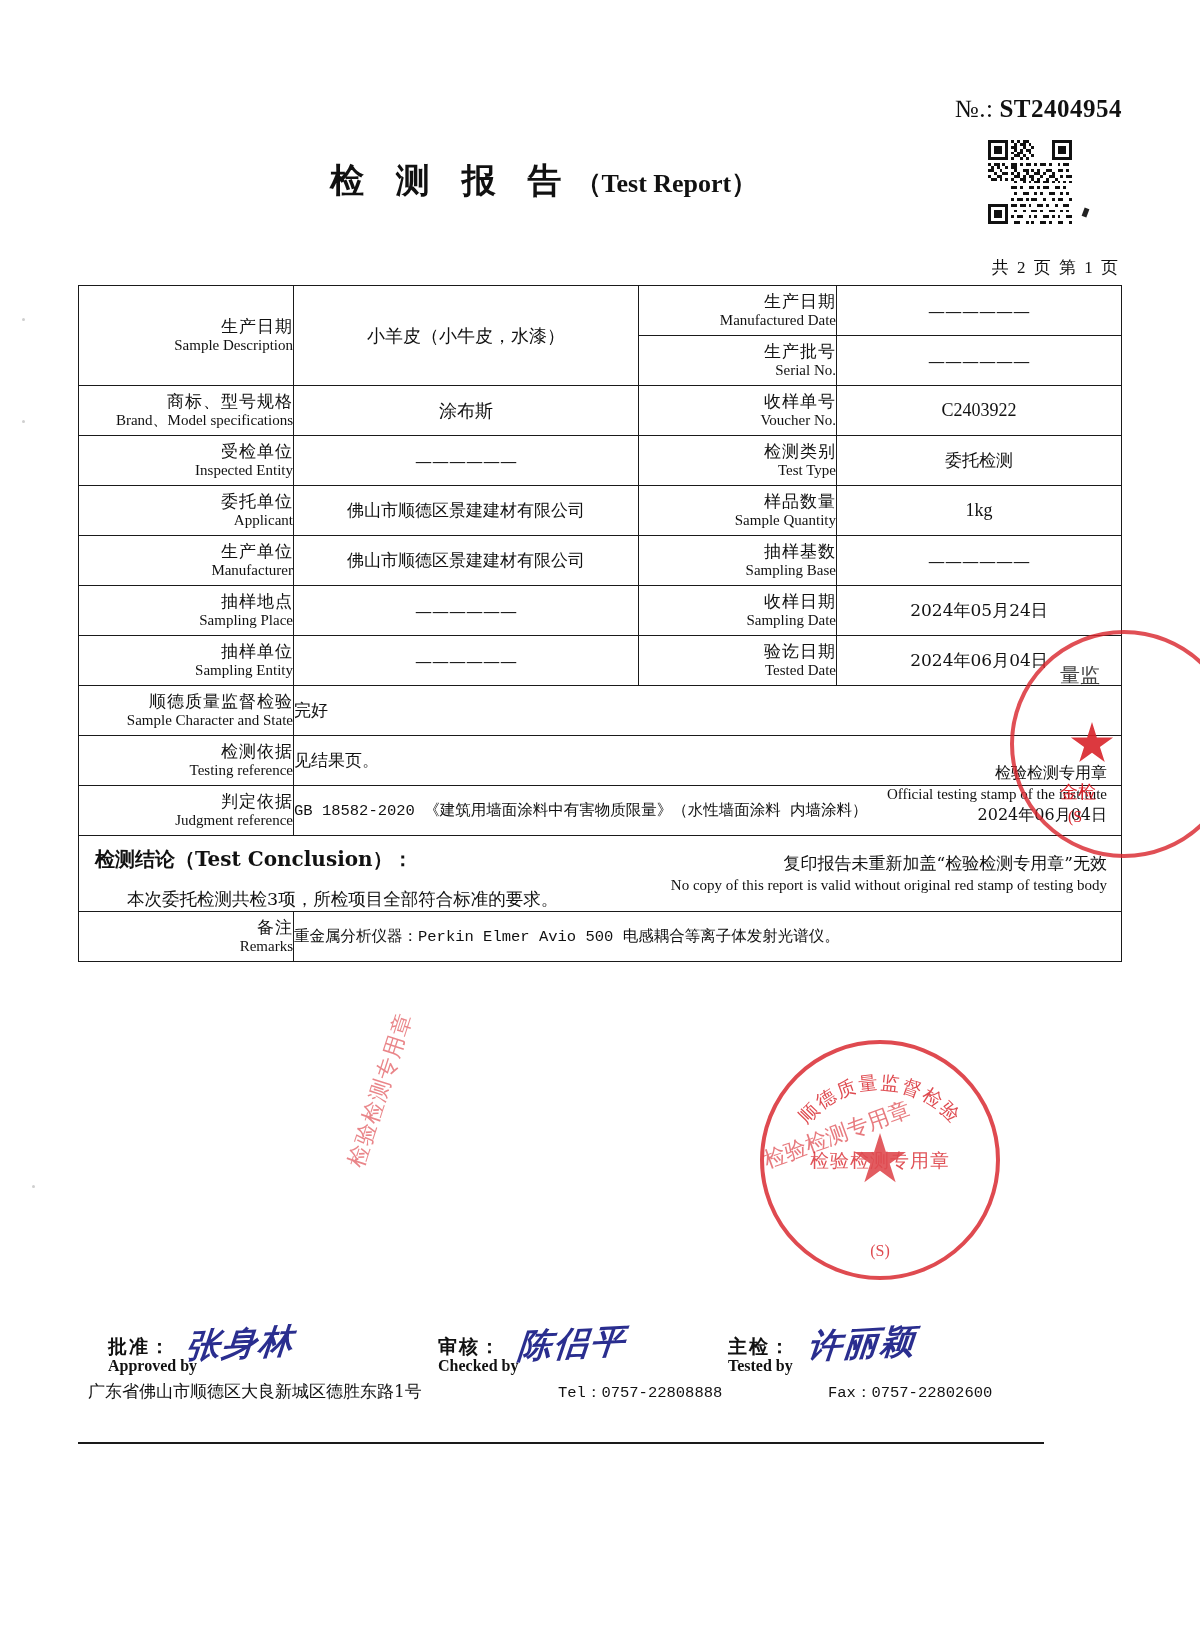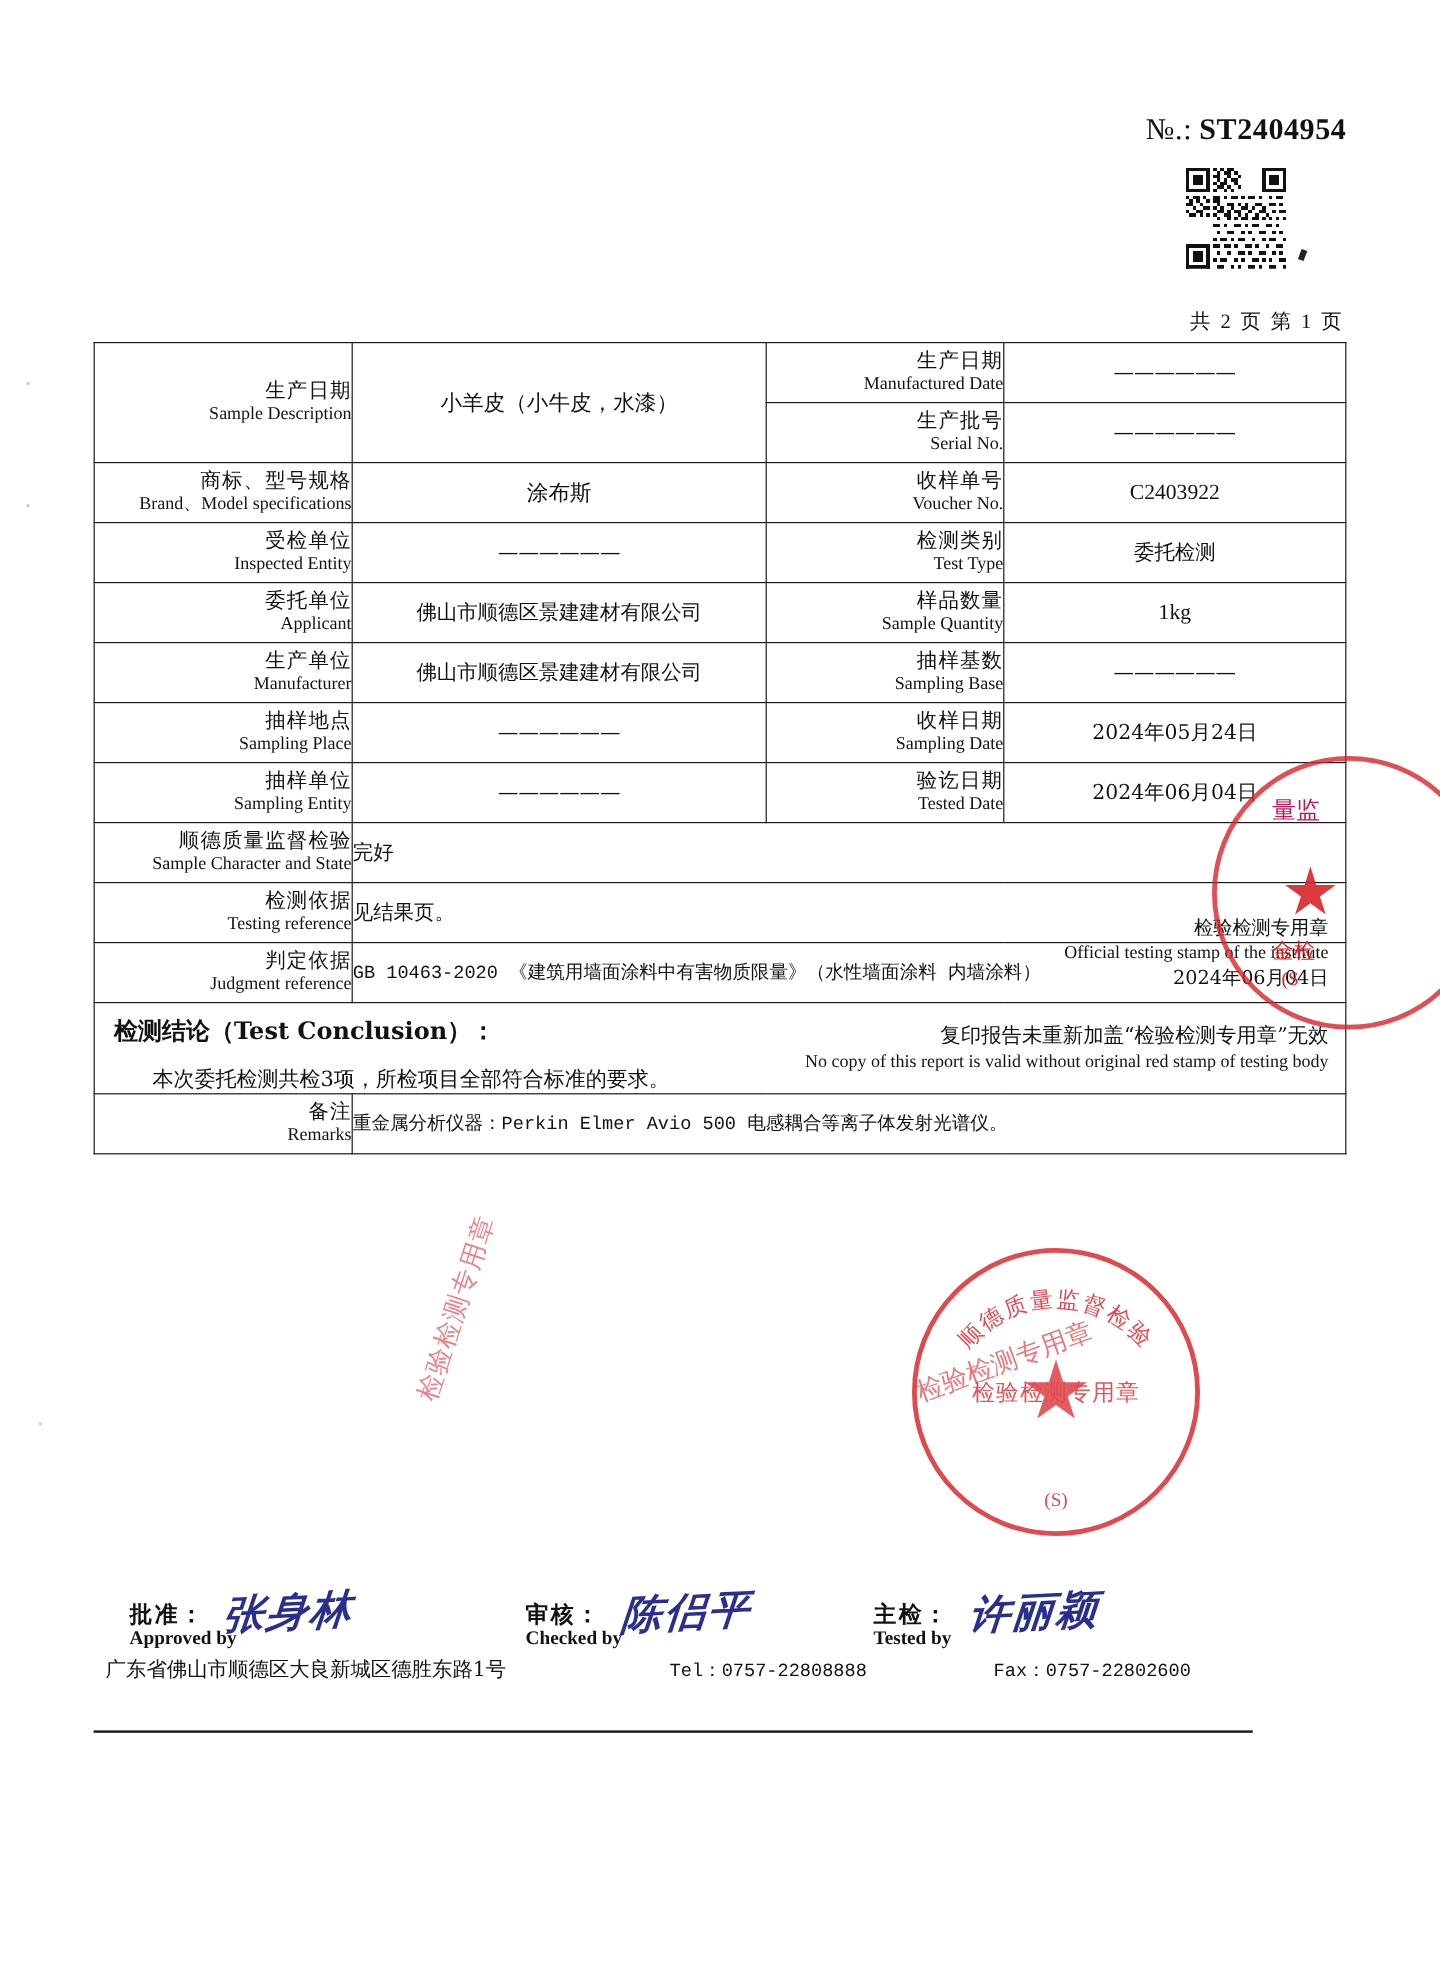--- a/index.html
+++ b/index.html
@@ -328,21 +328,21 @@
     position: absolute;
     left: 10px; top: 92px;
     width: 44px; height: 44px;
     background: #d8232a;
     clip-path: polygon(50% 0%, 61% 35%, 98% 35%, 68% 57%, 79% 91%, 50% 70%, 21% 91%, 32% 57%, 2% 35%, 39% 35%);
     opacity: .9;
   }
   .stamp-edge .t1 {
     position: absolute;
     left: 0px; top: 32px;
-    color: #be185d;
+    color: #404040;
     font-size: 20px;
     font-family: "DejaVu Serif", serif;
   }
   .stamp-edge .t2 {
     position: absolute;
     left: 0px; top: 150px;
     color: #d8232a;
     font-size: 18px;
     font-family: "DejaVu Serif", serif;
   }
@@ -393,20 +393,24 @@
 <div class="page">
 
   <div class="speck" style="left:22px; top:318px;"></div>
   <div class="speck" style="left:22px; top:420px;"></div>
   <div class="speck" style="left:32px; top:1185px;"></div>
 
   <div class="doc-no">
     <span>№.:</span><span class="num">ST2404954</span>
   </div>
 
+  <div class="title-block">
+    <span class="title-cn">检 测 报 告</span>
+    <span class="title-en">（Test Report）</span>
+  </div>
 
   <svg class="qr" viewBox="0 0 29 29" shape-rendering="crispEdges">
     <rect width="29" height="29" fill="#ffffff"></rect>
     <g fill="#111111">
       <rect x="0" y="0" width="7" height="1"></rect>
         <rect x="0" y="6" width="7" height="1"></rect>
       <rect x="0" y="0" width="1" height="7"></rect>
         <rect x="6" y="0" width="1" height="7"></rect>
       <rect x="2" y="2" width="3" height="3"></rect>
       <rect x="22" y="0" width="7" height="1"></rect>
@@ -675,21 +679,21 @@
           <span class="en">Testing reference</span>
         </td>
         <td class="val-left tall2" colspan="3">见结果页。</td>
       </tr>
 
       <tr>
         <td class="lbl tall2">
           <span class="cn">判定依据</span>
           <span class="en">Judgment reference</span>
         </td>
-        <td class="val-left mono2 tall2" colspan="3">GB 10463-2020 《建筑用墙面涂料中有害物质限量》（水性墙面涂料 内墙涂料）</td>
+        <td class="val-left mono2 tall2" colspan="3">GB 18582-2020 《建筑用墙面涂料中有害物质限量》（水性墙面涂料 内墙涂料）</td>
       </tr>
 
       <tr>
         <td class="concl-cell" colspan="4">
           <div class="concl-head">检测结论（Test Conclusion）：</div>
           <div class="concl-text">本次委托检测共检3项，所检项目全部符合标准的要求。</div>
           <div class="stamp-lines">
             <div class="l1">检验检测专用章</div>
             <div class="l2">Official testing stamp of the institute</div>
             <div class="stamp-date">2024年06月04日</div>

